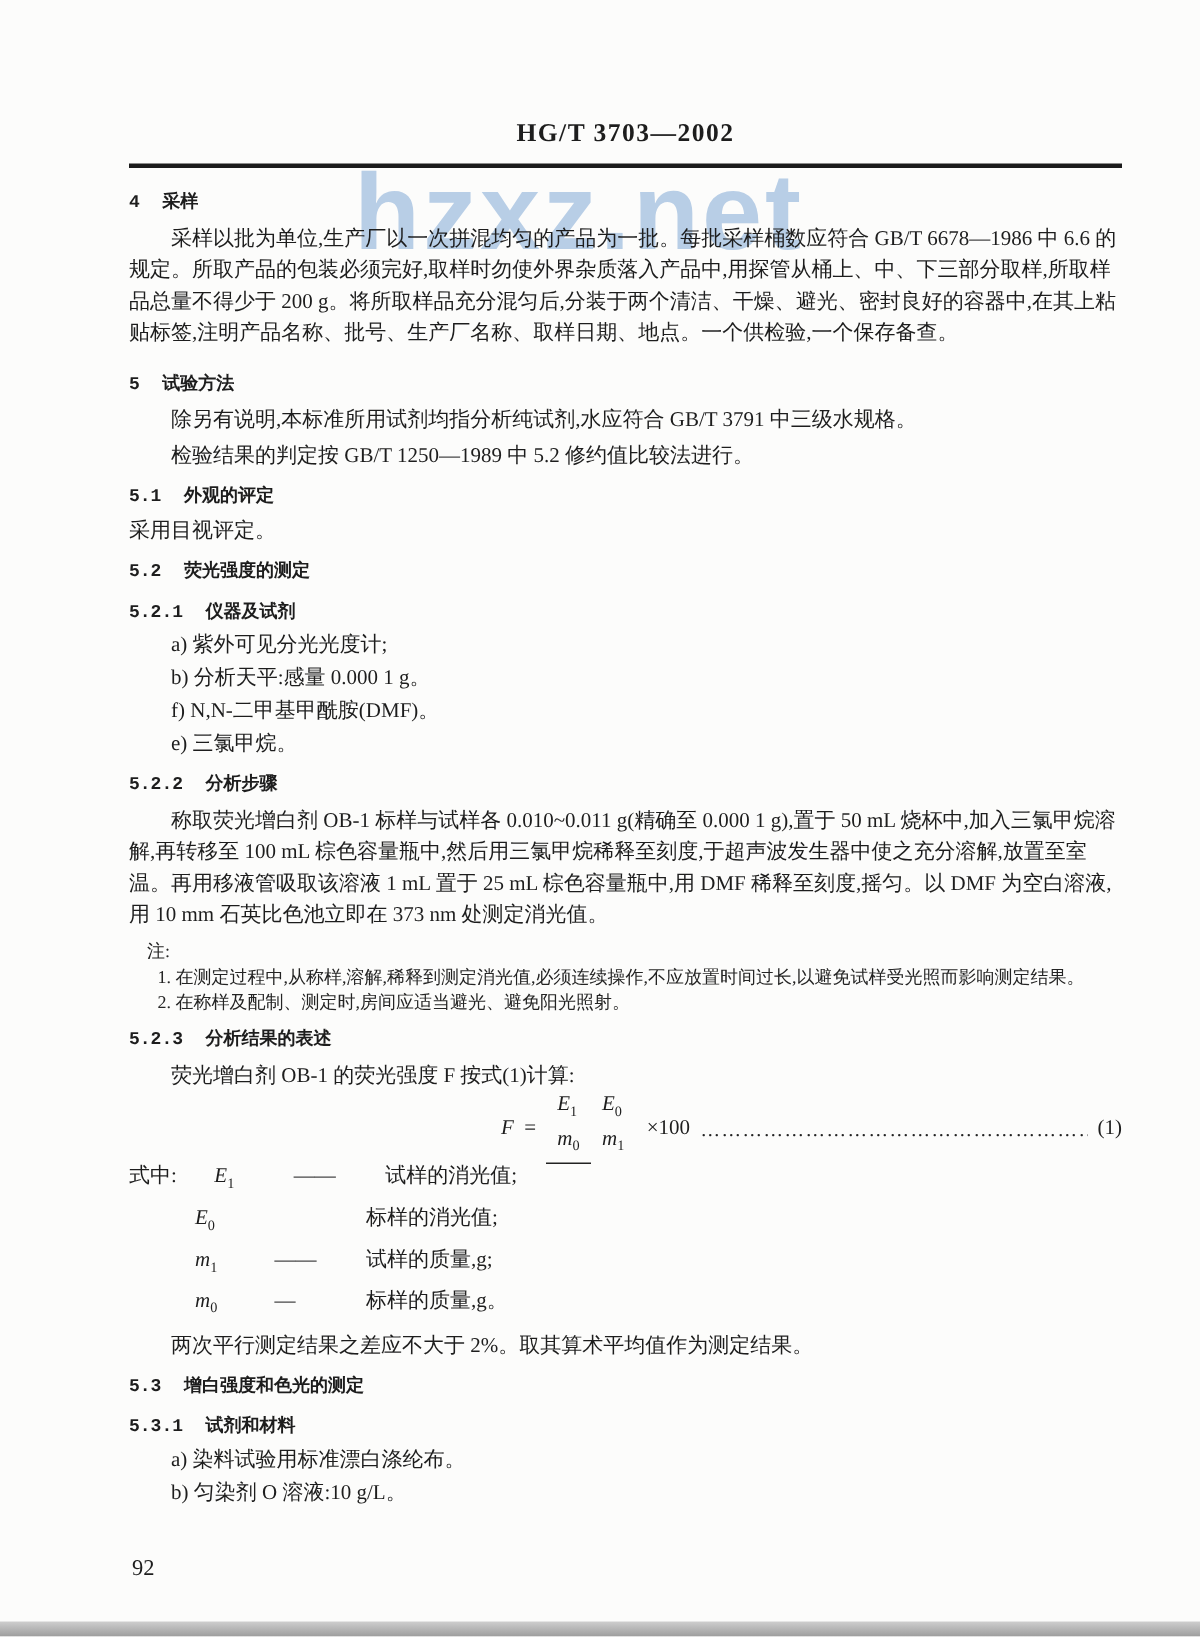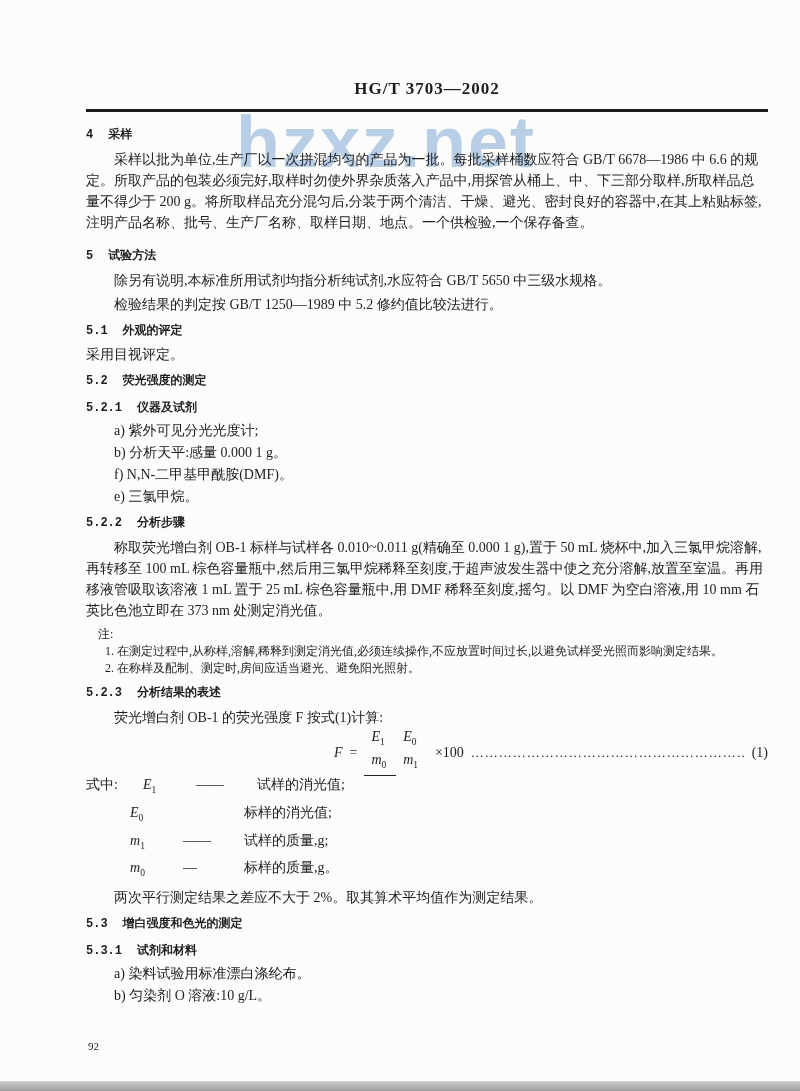--- a/index.html
+++ b/index.html
@@ -9,21 +9,21 @@
     background:#fcfcfb; overflow:hidden;
     font-family:"Liberation Serif","DejaVu Serif",serif;
     color:#1d1d1d; font-size:14px; line-height:21px;
   }
   .watermark {
     position:absolute; left:236px; top:106px; z-index:1;
     font-family:"Liberation Sans","DejaVu Sans",sans-serif;
     font-weight:bold; font-size:72px; line-height:72px; letter-spacing:2px;
     color:rgba(128,168,214,0.55); user-select:none; pointer-events:none;
   }
-  .content { position:relative; z-index:2; padding:78px 32px 0 86px; word-break:break-all; overflow-wrap:anywhere; }
+  .content { position:relative; z-index:2; padding:78px 52px 0 86px; word-break:break-all; overflow-wrap:anywhere; }
   .doc-number { text-align:center; font-weight:bold; font-size:17px; letter-spacing:1px; line-height:22px; }
   .header-rule { height:3px; background:#1b1b1b; margin-top:9px; }
   .h-sec { font-weight:bold; font-family:Liberation Mono, monospace; font-size:12px; }
   .h-main { margin-top:13px; }
   .h-sub  { margin-top:6px; }
   .h-num { margin-right:15px; }
   .para { margin-top:3px; text-indent:2em; }
   .para-flush { margin-top:2px; text-indent:0; }
   .list-item { padding-left:2em; margin-top:1px; }
   .note-label { font-size:12px; line-height:17px; padding-left:12px; margin-top:5px; color:#242424; }
@@ -37,21 +37,21 @@
   .frac-den { padding:0 7px; }
   sub { font-size:9.5px; font-style:normal; }
   .f-mult { margin-left:7px; white-space:nowrap; }
   .f-dots { flex:1 1 auto; overflow:hidden; white-space:nowrap; margin:0 7px; font-size:13px; letter-spacing:1px; color:#222; }
   .f-no { flex:0 0 auto; }
   .def-row { display:flex; align-items:baseline; margin-top:1px;gap:25px; }
   .def-row.indent { padding-left:44px; }
   .where-label { flex:0 0 auto; }
   .def-term { font-style:italic; min-width:28px; }
   .def-dash { display:inline-block; min-width:36px; }
-  .page-number { position:absolute; left:88px; top:1036px; z-index:2; font-size:11px; }
+  .page-number { position:absolute; left:88px; top:1036px; z-index:2; font-size:15px; }
   .scan-edge { position:absolute; left:0; right:0; bottom:0; height:10px; z-index:3;
     background:linear-gradient(to bottom,#cecece,#9d9d9d); }
 </style>
 </head>
 <body>
 
 <div class="page">
 
   <div class="watermark">hzxz.net</div>
 
@@ -61,21 +61,21 @@
     <div class="header-rule"></div>
 
     <div class="h-sec h-main">
       <span class="h-num">4</span><span>采样</span>
     </div>
     <div class="para">采样以批为单位,生产厂以一次拼混均匀的产品为一批。每批采样桶数应符合 GB/T 6678—1986 中 6.6 的规定。所取产品的包装必须完好,取样时勿使外界杂质落入产品中,用探管从桶上、中、下三部分取样,所取样品总量不得少于 200 g。将所取样品充分混匀后,分装于两个清洁、干燥、避光、密封良好的容器中,在其上粘贴标签,注明产品名称、批号、生产厂名称、取样日期、地点。一个供检验,一个保存备查。</div>
 
     <div class="h-sec h-main">
       <span class="h-num">5</span><span>试验方法</span>
     </div>
-    <div class="para">除另有说明,本标准所用试剂均指分析纯试剂,水应符合 GB/T 5650 中三级水规格。</div>
+    <div class="para">除另有说明,本标准所用试剂均指分析纯试剂,水应符合 GB/T 3791 中三级水规格。</div>
     <div class="para">检验结果的判定按 GB/T 1250—1989 中 5.2 修约值比较法进行。</div>
 
     <div class="h-sec h-sub">
       <span class="h-num">5.1</span><span>外观的评定</span>
     </div>
     <div class="para-flush">采用目视评定。</div>
 
     <div class="h-sec h-sub">
       <span class="h-num">5.2</span><span>荧光强度的测定</span>
     </div>

